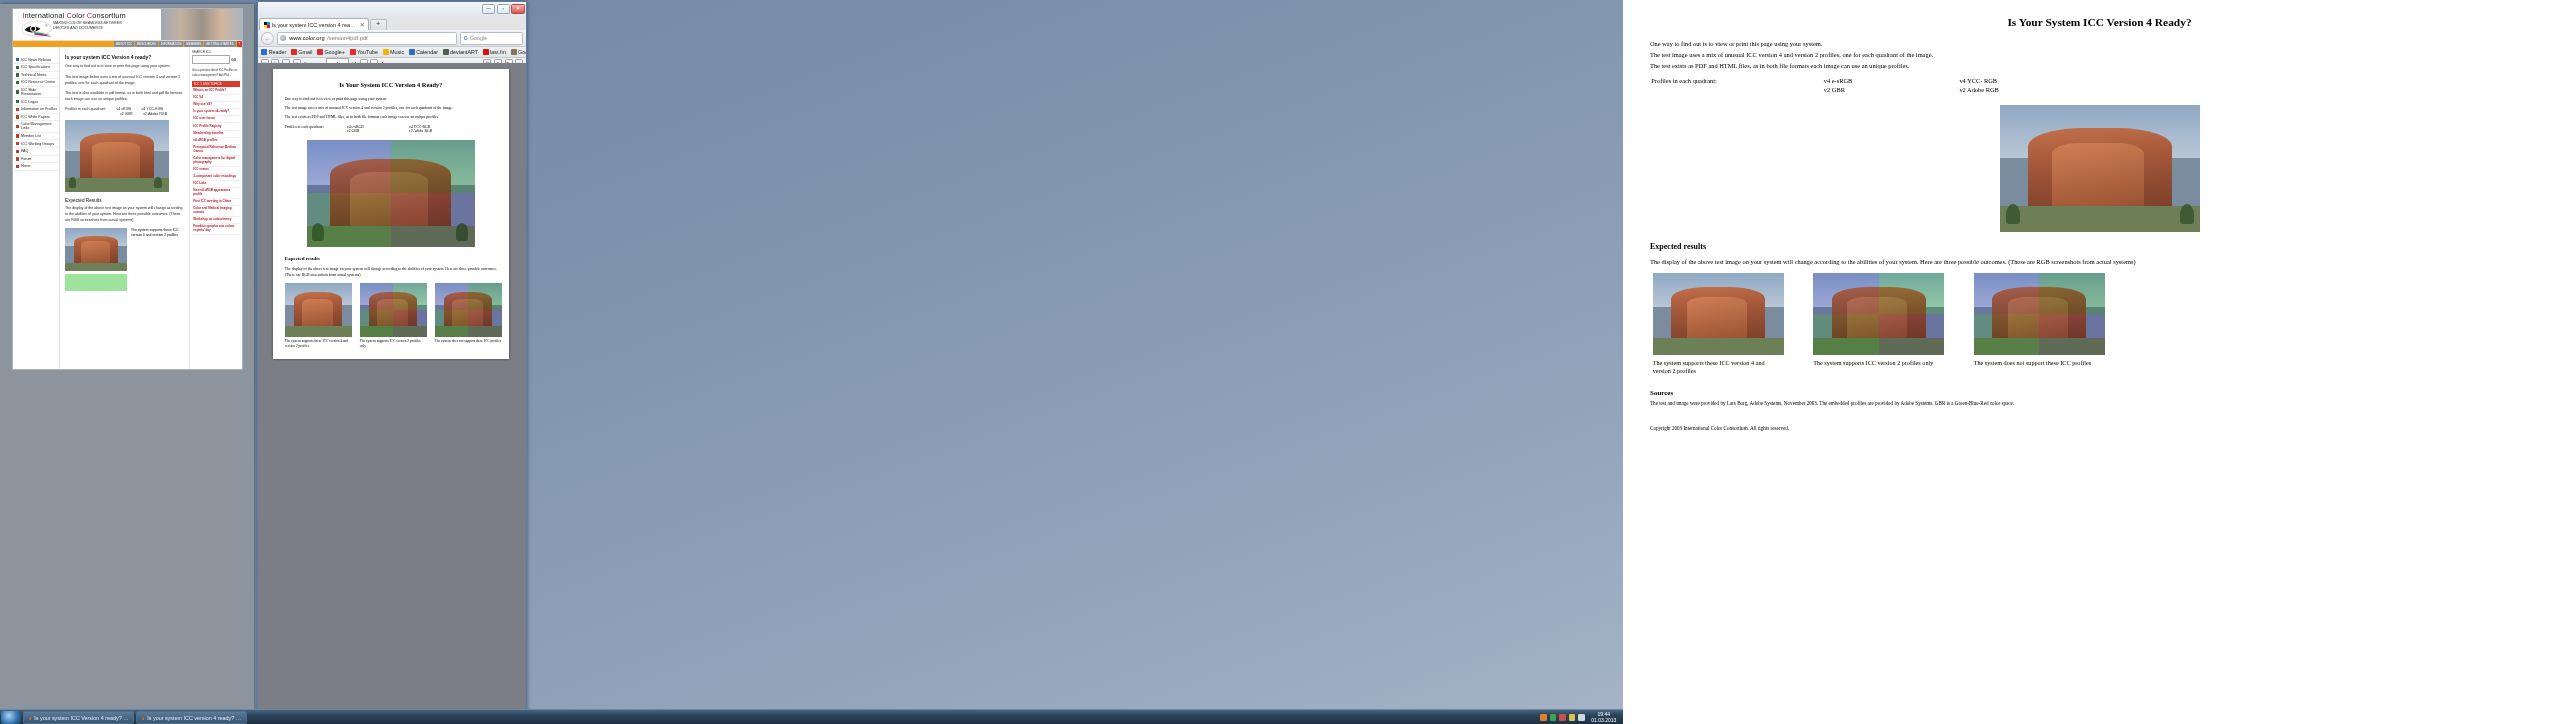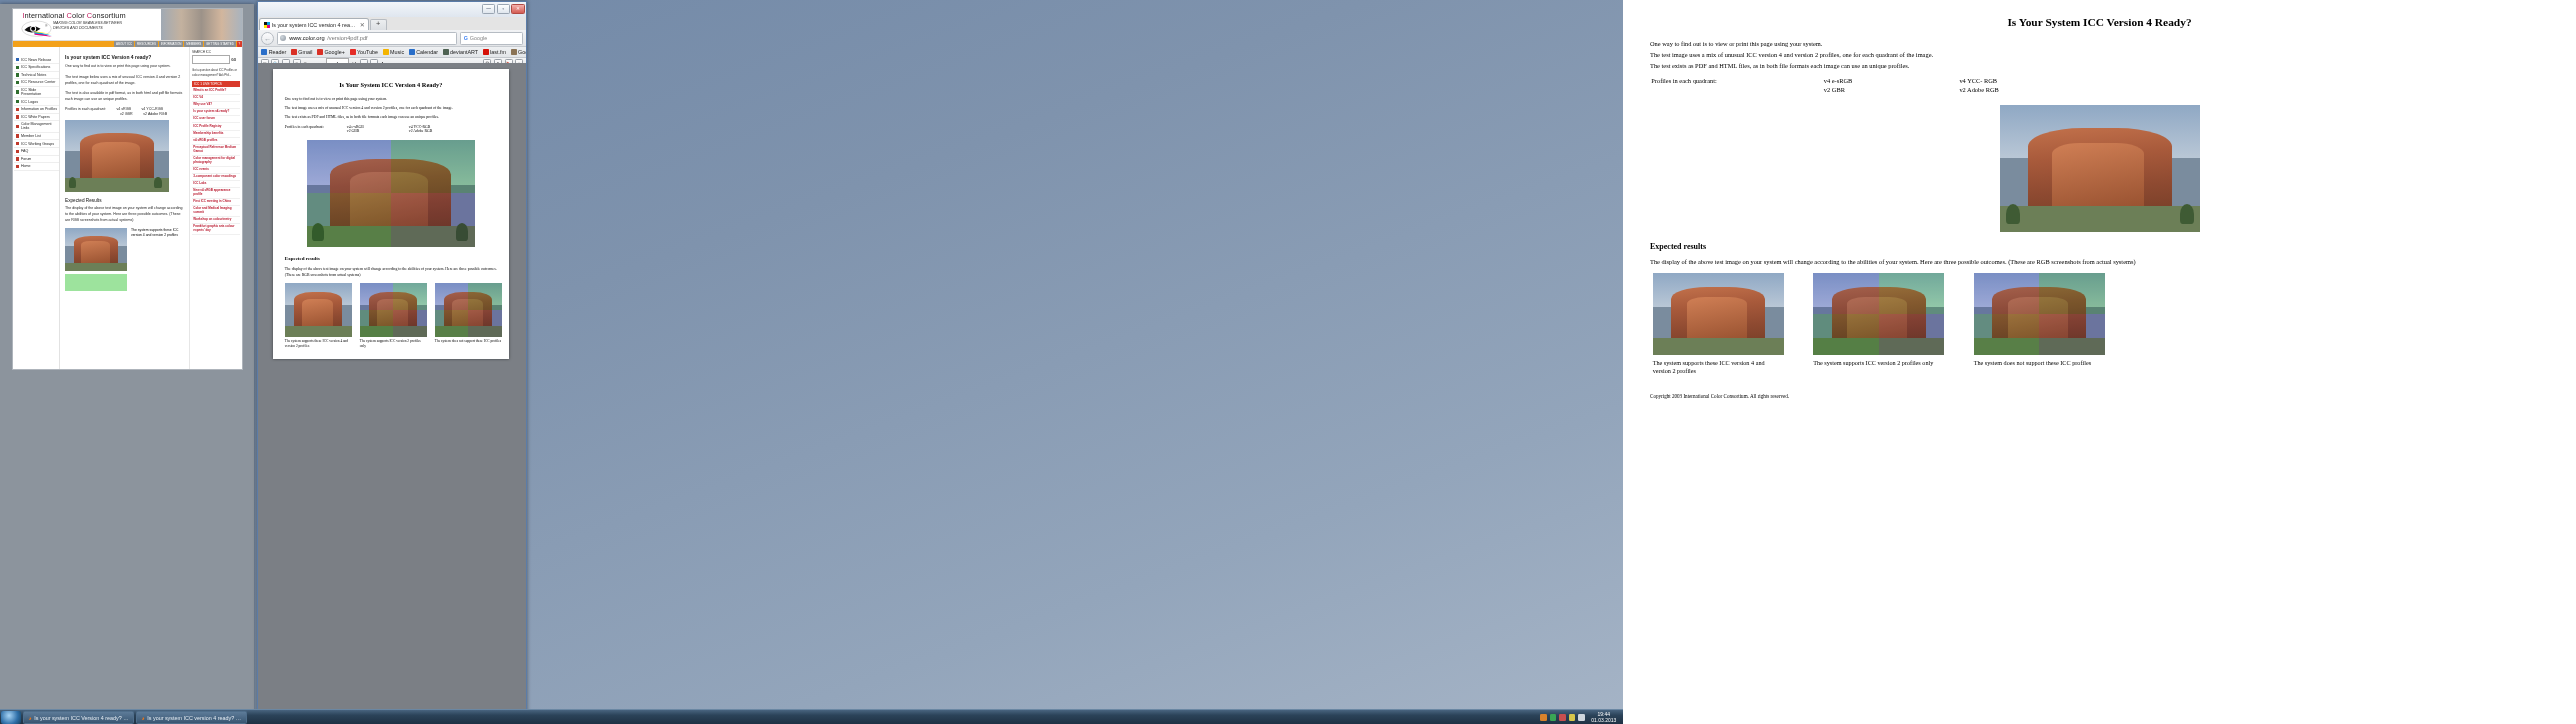--- a/index.html
+++ b/index.html
@@ -630,20 +630,24 @@
             <div class="ground"></div>
           <div class="q tl"></div>
             <div class="q tr"></div>
             <div class="q bl"></div>
             <div class="q br"></div>
           </div>
         <div class="cap">The system does not support these ICC profiles</div>
       </div>
     </div>
 
+    <div class="docsrc">
+      <h3>Sources</h3>
+      <p>The test and image were provided by Lars Borg, Adobe Systems, November 2003. The embedded profiles are provided by Adobe Systems.  GBR is a Green-Blue-Red color space.</p>
+    </div>
     <div class="doccopy">Copyright 2003 International Color Consortium. All rights reserved.</div>
   </div>
 </div>
 
 <div id="taskbar">
   <div class="startorb"></div>
   <div class="tbbtn" style="width:101px;overflow:hidden;">
     <span style="color:#e8751a;">◕</span>
     <span style="overflow:hidden;text-overflow:ellipsis;white-space:nowrap;">Is your system ICC Version 4 ready? - Mozilla Firefox</span>
   </div>

